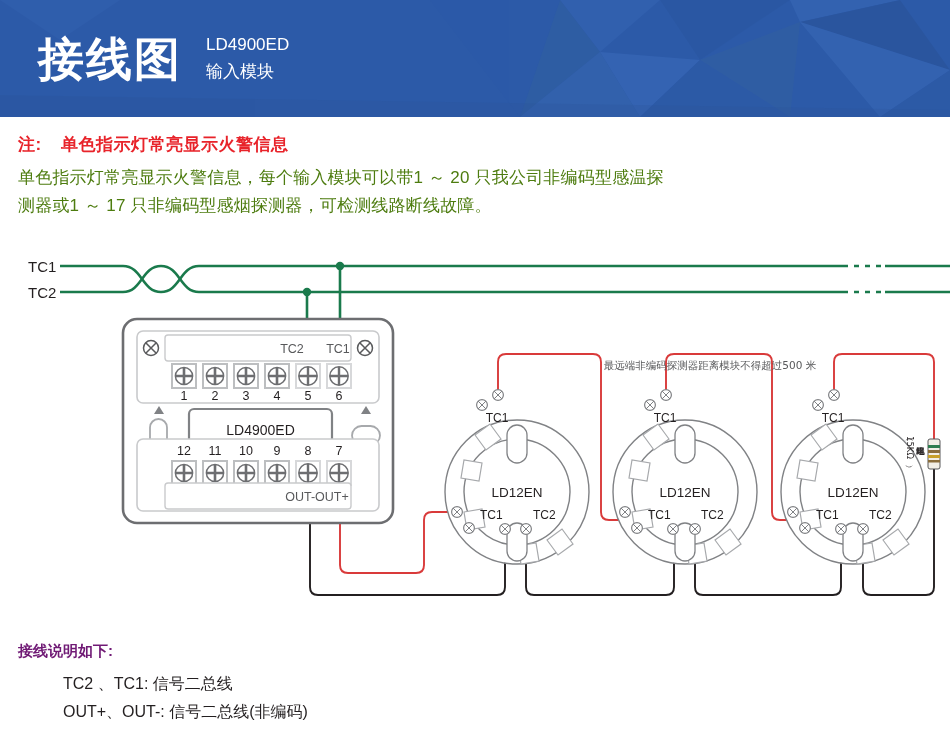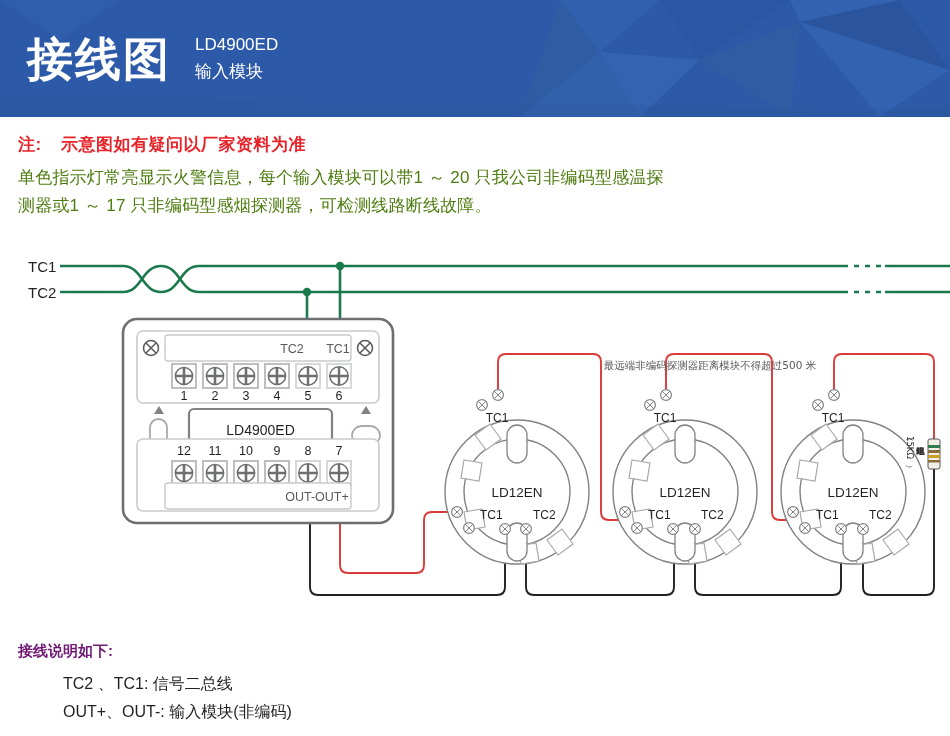--- a/index.html
+++ b/index.html
@@ -17,21 +17,21 @@
     position:relative;
     width:950px; height:117px;
     background:#2c5aa8;
     overflow:hidden;
   }
   .header .poly { position:absolute; inset:0; width:950px; height:117px; }
   .header-inner {
     position:relative; z-index:2;
     display:flex; align-items:center;
     height:117px;
-    padding-left:27px;
+    padding-left:38px;
   }
   .title-cn {
     font-size:46px; font-weight:bold; color:#ffffff;
     letter-spacing:2px; line-height:1;
     font-family:"DejaVu Sans","Liberation Sans",sans-serif;
   }
   .title-sub {
     margin-left:24px;
     color:#ffffff; font-size:17px; line-height:1.55;
     font-family:"Liberation Sans","DejaVu Sans",sans-serif;
@@ -103,21 +103,21 @@
     <div class="title-sub">
       <div>LD4900ED</div>
       <div>输入模块</div>
     </div>
   </div>
 </div>
 
 <div class="notes">
   <div class="note-red">
     <span class="label">注:</span>
-    <span>示意图如有疑问以厂家资料为准</span>
+    <span>单色指示灯常亮显示火警信息</span>
   </div>
   <div class="note-body">
     <div>单色指示灯常亮显示火警信息，每个输入模块可以带1 ～ 20 只我公司非编码型感温探</div>
     <div>测器或1 ～ 17 只非编码型感烟探测器，可检测线路断线故障。</div>
   </div>
 </div>
 
 <div class="diagram">
 <svg width="950" height="390" viewBox="0 0 950 390">
 
@@ -390,14 +390,14 @@
     <text x="901" y="193" writing-mode="tb" glyph-orientation-vertical="0">终端电阻</text>
     <text x="890" y="189" writing-mode="tb" glyph-orientation-vertical="0">（15KΩ）</text>
   </g>
 
 </svg>
 </div>
 
 <div class="legend">
   <div class="legend-title">接线说明如下:</div>
   <div class="legend-line">TC2 、TC1:  信号二总线</div>
-  <div class="legend-line">OUT+、OUT-:  输入模块(非编码)</div>
+  <div class="legend-line">OUT+、OUT-:  信号二总线(非编码)</div>
 </div>
 
 </body></html>

